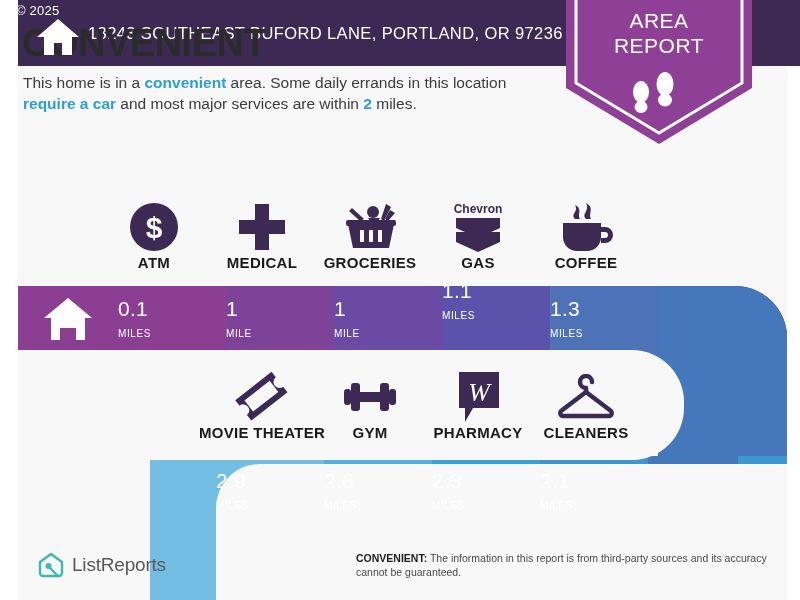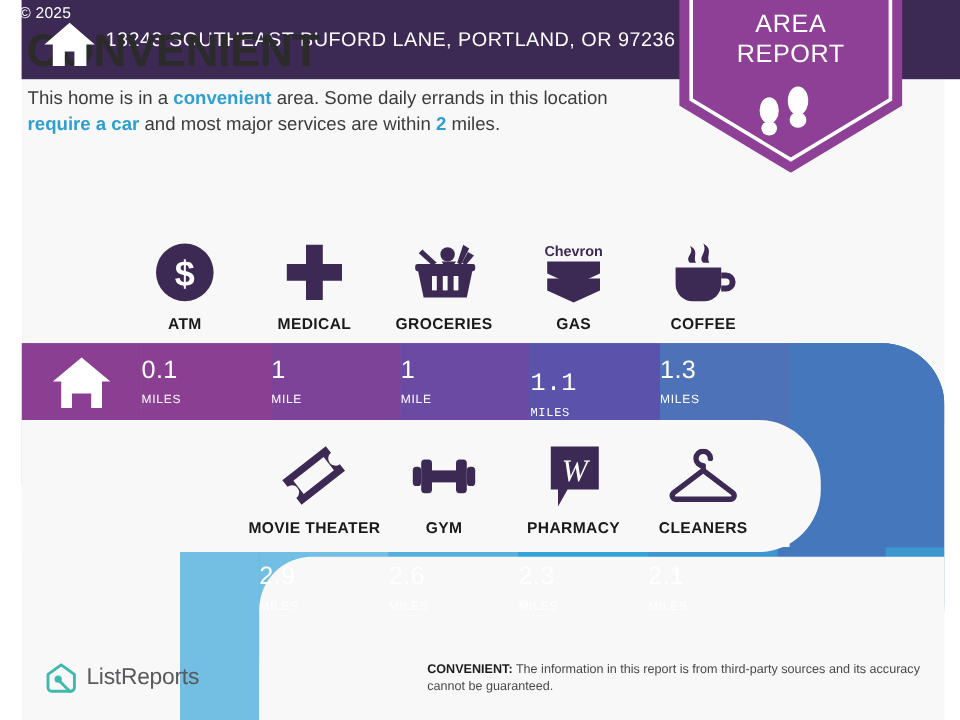--- a/index.html
+++ b/index.html
@@ -107,22 +107,22 @@
     align-items: center;
     justify-content: flex-end;
   }
   .icon-glyph {
     height: 54px;
     display: flex;
     align-items: center;
     justify-content: center;
   }
   .icon-label {
-    margin-top: 8px;
-    font-size: 13px;
+    margin-top: 0;
+    font-size: 15px;
     font-weight: bold;
     color: #1a1a1a;
     letter-spacing: 0.3px;
     white-space: nowrap;
   }
 
   #icon-row-1 { left: 100px; top: 200px; }
   #icon-row-2 { left: 208px; top: 370px; }
 
   
@@ -338,21 +338,21 @@
     <div class="bar-unit">MILES</div>
   </div>
   <div class="bar-cell" style="left:226px; top:286px; width:108px; height:64px;">
     <div class="bar-value">1</div>
     <div class="bar-unit">MILE</div>
   </div>
   <div class="bar-cell" style="left:334px; top:286px; width:108px; height:64px;">
     <div class="bar-value">1</div>
     <div class="bar-unit">MILE</div>
   </div>
-  <div class="bar-cell" style="left:442px; top:302px; width:108px; height:56px;font-family:Liberation Mono, monospace;">
+  <div class="bar-cell" style="left:442px; top:272px; width:108px; height:56px;">
     <div class="bar-value">1.1</div>
     <div class="bar-unit">MILES</div>
   </div>
   <div class="bar-cell" style="left:550px; top:286px; width:108px; height:64px;">
     <div class="bar-value">1.3</div>
     <div class="bar-unit">MILES</div>
   </div>
 
   <div class="icon-row" id="icon-row-2">
 

